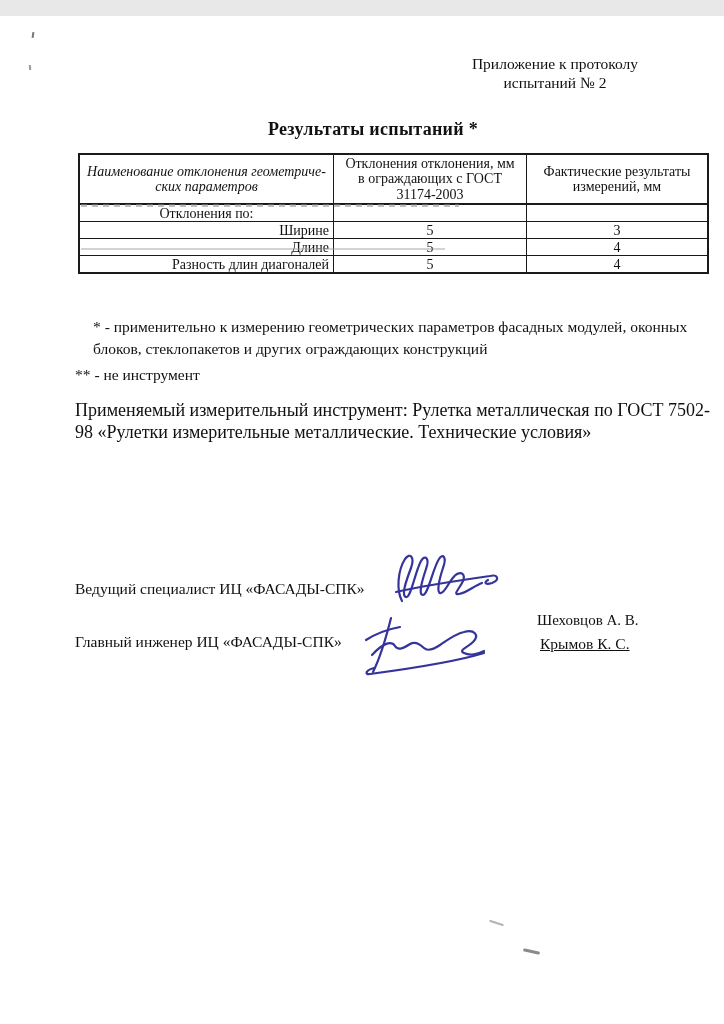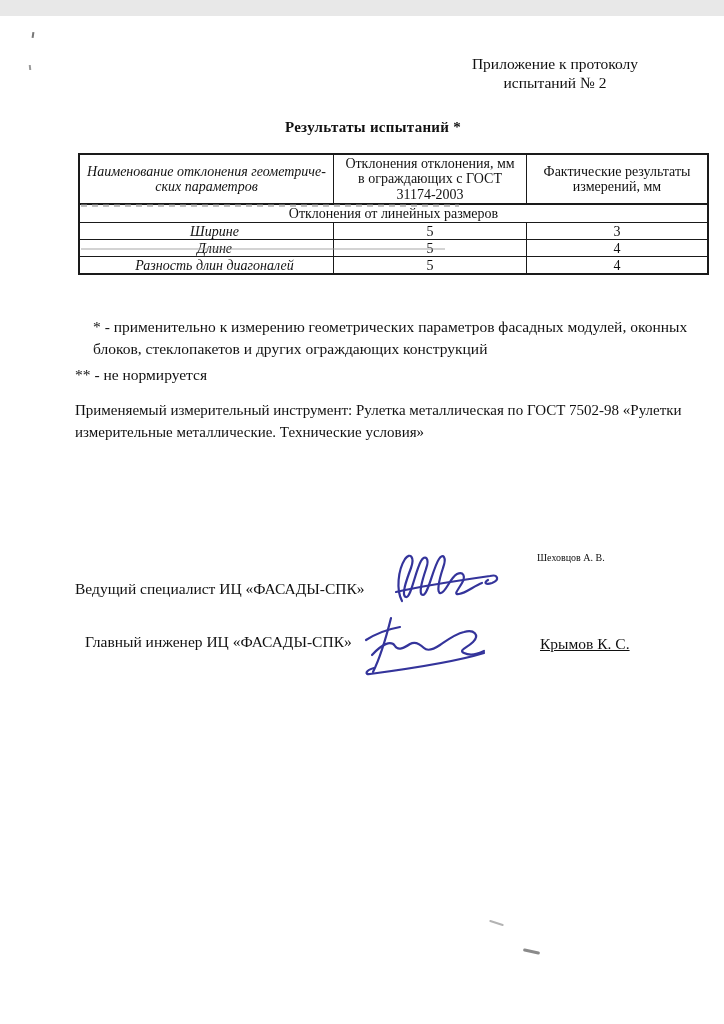--- a/index.html
+++ b/index.html
@@ -16,21 +16,21 @@
   
   .header-note {
     position:absolute; top:38px; right:44px; width:250px;
     text-align:center; font-size:15.5px; line-height:19px;
   }
 
   
   .doc-title {
     position:absolute; top:103px; left:0; right:0;
     padding-left:22px;
-    text-align:center; font-weight:bold; font-size:15px;
+    text-align:center; font-weight:bold; font-size:18px;
     letter-spacing:0.3px;
   }
 
   
   .results-table {
     position:absolute; left:78px; top:137px; width:601px;
     border-collapse:collapse; table-layout:fixed;
     font-size:14px;
   }
   .results-table td {
@@ -42,45 +42,45 @@
   .results-table .col1 { width:245px;font-style:italic; }
   .results-table .col2 { width:184px; }
   .results-table .col3 { width:172px; }
   .results-table { border:2px solid #1a1a1a; }
   .results-table tr.head td {
     height:48px; text-align:center; white-space:normal;
     border-bottom-width:2px; line-height:15.5px;
   }
   .results-table tr.section td { text-align:center; height:17px; }
   .results-table tr.group td:first-child { text-align:center; }
-  .results-table tr.data td:first-child { text-align:center; padding-left:20px;font-style:italic; }
+  .results-table tr.data td:first-child { text-align:right; padding-left:20px; }
   .results-table tr.data td:nth-child(2),
   .results-table tr.data td:nth-child(3),
   .results-table tr.group td { text-align:center; }
 
   
   .note-1 {
     position:absolute; left:93px; top:300px; width:622px;
     font-size:15.5px; line-height:22px;
   }
   .note-2 {
     position:absolute; left:75px; top:348px; width:622px;
     font-size:15.5px; line-height:22px;
   }
   .instrument {
     position:absolute; left:75px; top:383px; width:640px;
-    font-size:15px; line-height:22px;
+    font-size:18px; line-height:22px;
   }
 
   
   .sig-label-1 { position:absolute; left:75px; top:564px; font-size:15.5px; }
-  .sig-name-1  { position:absolute; left:537px; top:536px; font-size:10px; }
+  .sig-name-1  { position:absolute; left:537px; top:596px; font-size:15px; }
   .sig-svg-1   { position:absolute; left:392px; top:530px; }
 
-  .sig-label-2 { position:absolute; left:85px; top:617px; font-size:15.5px; }
+  .sig-label-2 { position:absolute; left:75px; top:617px; font-size:15.5px; }
   .sig-name-2  { position:absolute; left:540px; top:619px; font-size:15.5px;text-decoration:underline; }
   .sig-svg-2   { position:absolute; left:357px; top:594px; }
 
   
   .artifact-dashes {
     position:absolute; left:81px; top:188px; width:378px; height:3px;
     background:repeating-linear-gradient(90deg,#8d8d8d 0 6px,transparent 6px 11px);
     opacity:.55;
   }
   .artifact-smudge {
@@ -115,43 +115,45 @@
       <td class="col2">
         <div>Отклонения отклонения, мм</div>
         <div>в ограждающих с ГОСТ</div>
         <div>31174-2003</div>
       </td>
       <td class="col3">
         <div>Фактические результаты</div>
         <div>измерений, мм</div>
       </td>
     </tr>
-    <tr class="section">
-      <td colspan="3">Отклонения от линейных размеров</td>
+    <tr class="group">
+      <td>Отклонения по:</td>
+      <td></td>
+      <td></td>
     </tr>
     <tr class="data">
       <td>Ширине</td>
       <td>5</td>
       <td>3</td>
     </tr>
     <tr class="data">
       <td>Длине</td>
       <td>5</td>
       <td>4</td>
     </tr>
     <tr class="data">
       <td>Разность длин диагоналей</td>
       <td>5</td>
       <td>4</td>
     </tr>
   </tbody>
     </table>
 
   <div class="note-1">* - применительно к измерению геометрических параметров фасадных модулей, оконных блоков, стеклопакетов и других ограждающих конструкций</div>
-  <div class="note-2">** - не нормируется</div>
+  <div class="note-2">** - не инструмент</div>
   <div class="instrument">Применяемый измерительный инструмент:  Рулетка металлическая по ГОСТ 7502-98 «Рулетки измерительные металлические. Технические условия»</div>
 
   <div class="sig-label-1">Ведущий специалист ИЦ «ФАСАДЫ-СПК»</div>
   <svg class="sig-svg-1" width="112" height="62" viewBox="0 0 112 62" fill="none">
     <g stroke="#34349b" stroke-width="2.2" stroke-linecap="round" fill="none">
       <path d="M 10 55 C 4 44, 6 24, 13 13 C 18 6, 23 11, 19 22 C 14 35, 9 50, 14 51 C 19 52, 23 26, 29 15 C 33 8, 38 12, 34 23 C 30 35, 26 49, 31 49 C 36 49, 41 22, 47 13 C 51 7, 55 11, 51 22 C 47 34, 44 48, 49 47 C 54 46, 58 32, 65 28 C 71 25, 74 30, 70 37 C 66 44, 61 49, 67 48 C 74 47, 82 40, 90 37"></path>
       <path d="M 4 46 C 30 40, 70 34, 98 30 C 106 28, 108 34, 100 37 C 94 39, 91 37, 96 34"></path>
     </g>
   </svg>
   <div class="sig-name-1">Шеховцов А. В.</div>

